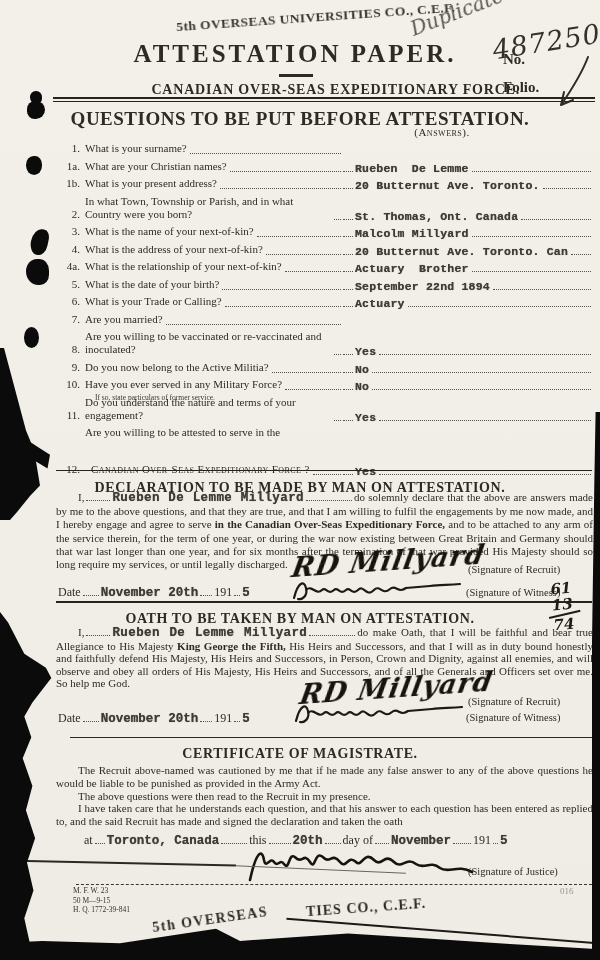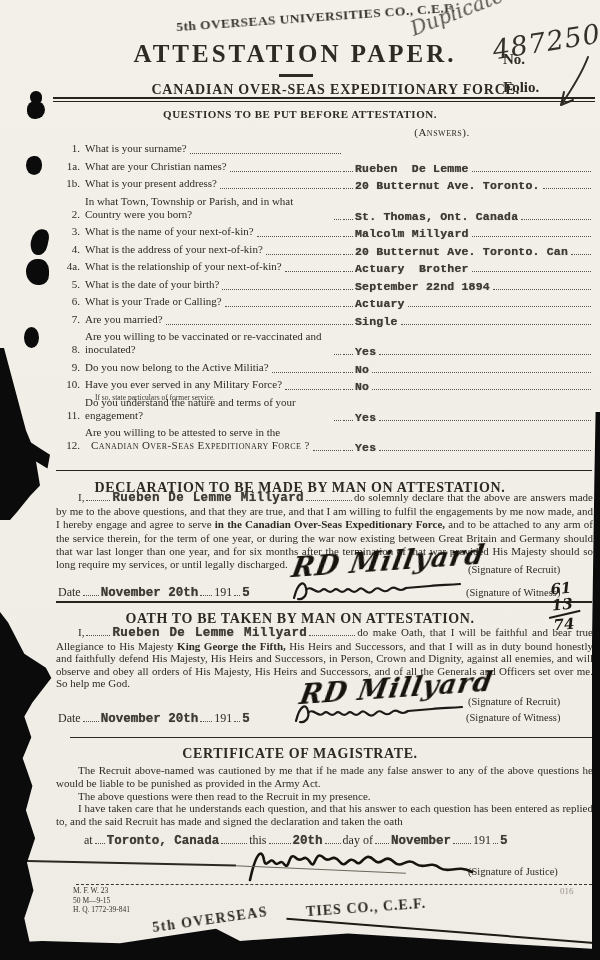--- a/index.html
+++ b/index.html
@@ -20,28 +20,28 @@
   .ornament{left:279px;top:74px;width:34px;height:3px;background:var(--ink);}
   .subtitle{left:80px;top:82px;width:440px;text-align:right;font-weight:bold;font-size:14px;letter-spacing:.8px;}
   .no-label{left:503px;top:51px;font-size:15px;font-weight:bold;}
   .folio-label{left:503px;top:79px;font-size:15px;font-weight:bold;}
   .no-value{left:492px;top:26px;font-size:27px;font-style:italic;font-family:"DejaVu Serif",serif;
     transform:rotate(-9deg);color:#34302a;letter-spacing:1px;}
   .folio-arrow{left:548px;top:55px;}
   .rule-top{left:53px;top:97px;width:542px;height:2px;border-top:2px solid #27241e;border-bottom:1px solid #27241e;}
 
   
-  .q-title{left:60px;top:108px;width:480px;text-align:center;font-weight:bold;font-size:11px;letter-spacing:.5px;}
+  .q-title{left:60px;top:108px;width:480px;text-align:center;font-weight:bold;font-size:19px;letter-spacing:.5px;}
   .answers-label{left:372px;top:126px;width:140px;text-align:center;font-size:11px;font-variant:small-caps;letter-spacing:.5px;}
   #q-list{position:absolute;top:142px;left:56px;width:537px;}
   .q-row{display:flex;align-items:flex-end;margin-bottom:4.5px;}
   .q-num{flex:0 0 24px;text-align:right;padding-right:5px;font-size:11px;line-height:13px;}
   .q-text{flex:0 0 258px;display:flex;flex-wrap:wrap;align-items:flex-end;font-size:11px;line-height:13px;position:relative;}
   .q-label{max-width:246px;}
-  .q2{flex:0 0 auto;max-width:88%;padding-left:6px;font-variant:small-caps;letter-spacing:.4px;}
+  .q2{flex:0 0 auto;max-width:88%;padding-left:6px;font-variant:small-caps;letter-spacing:.4px;margin-top:24px;}
   .q-note{position:absolute;left:10px;top:12.5px;width:240px;font-size:7.5px;color:#39352e;}
   .dotfill{flex:1 1 6px;min-width:4px;border-bottom:1.2px dotted var(--faded);height:3px;margin:0 2px 1px 3px;}
   .dotlead{flex:0 0 10px;border-bottom:1.2px dotted var(--faded);height:3px;margin:0 2px 1px 0;}
   .q-ans{flex:1 1 auto;display:flex;align-items:flex-end;}
   .typedtx{font-family:"Liberation Mono",monospace;font-weight:bold;color:var(--typed);
     text-shadow:0 0 .7px rgba(62,57,50,.85);white-space:pre;}
   .ans-text{font-size:11.5px;letter-spacing:.2px;line-height:12px;margin-bottom:-2px;}
 
   
   .rule1{left:56px;top:470px;width:536px;border-top:1.5px solid #27241e;}
@@ -223,25 +223,20 @@
           <span class="typedtx ans-text">Actuary</span>
           <span class="dotfill"></span>
         </div>
       </div>
       <div class="q-row">
         <div class="q-num">7.</div>
         <div class="q-text">
           <span class="q-label">Are you married?</span>
           <span class="dotfill"></span>
         </div>
-        <div class="q-ans">
-          <span class="dotlead"></span>
-          <span class="typedtx ans-text">Single</span>
-          <span class="dotfill"></span>
-        </div>
       </div>
       <div class="q-row">
         <div class="q-num">8.</div>
         <div class="q-text">
           <span class="q-label">Are you willing to be vaccinated or re-vaccinated and inoculated?</span>
           <span class="dotfill"></span>
         </div>
         <div class="q-ans">
           <span class="dotlead"></span>
           <span class="typedtx ans-text">Yes</span>

